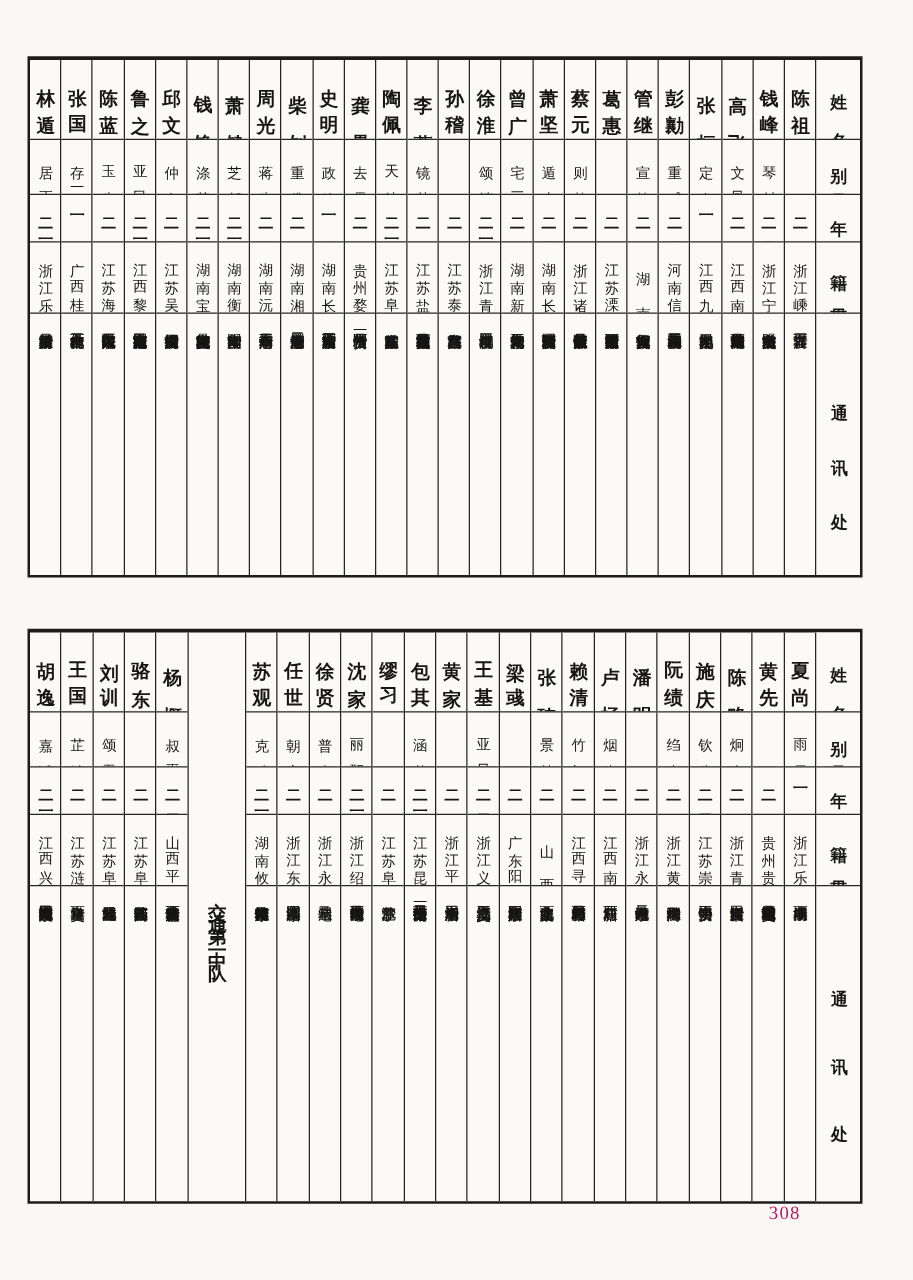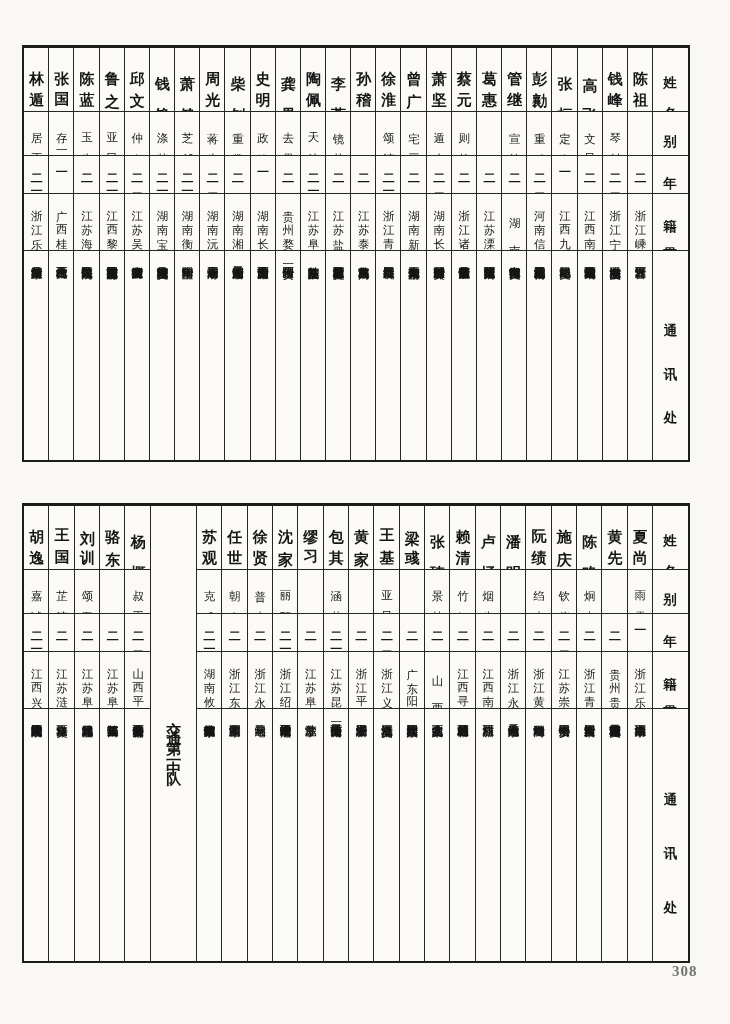--- a/index.html
+++ b/index.html
@@ -43,23 +43,23 @@
   .r-contact .run{max-height:100%;}
   .col.header .cell{font-weight:bold;font-size:13.5px;}
   .col.header .r-contact{justify-content:space-evenly;padding:18px 0;}
   .col.divider .cell-full{
     writing-mode:vertical-rl;text-orientation:upright;
     flex:1;display:flex;flex-direction:row;
     justify-content:center;align-items:center;gap:10px;
     font-size:15px;font-weight:bold;color:#161616;
   }
   .page-number{
-    position:absolute;left:672px;top:963px;
+    position:absolute;left:615px;top:963px;
     font-family:"Liberation Serif","DejaVu Serif",serif;
-    font-size:15px;color:#737373;letter-spacing:1px;font-weight:bold;
+    font-size:15px;color:#be185d;letter-spacing:1px;
   }
 </style>
 </head>
 <body>
 
 <div class="sheet">
   <div class="vtable" id="table-top">
       <div class="col header">
         <div class="cell r-name">
           <span>姓</span>

